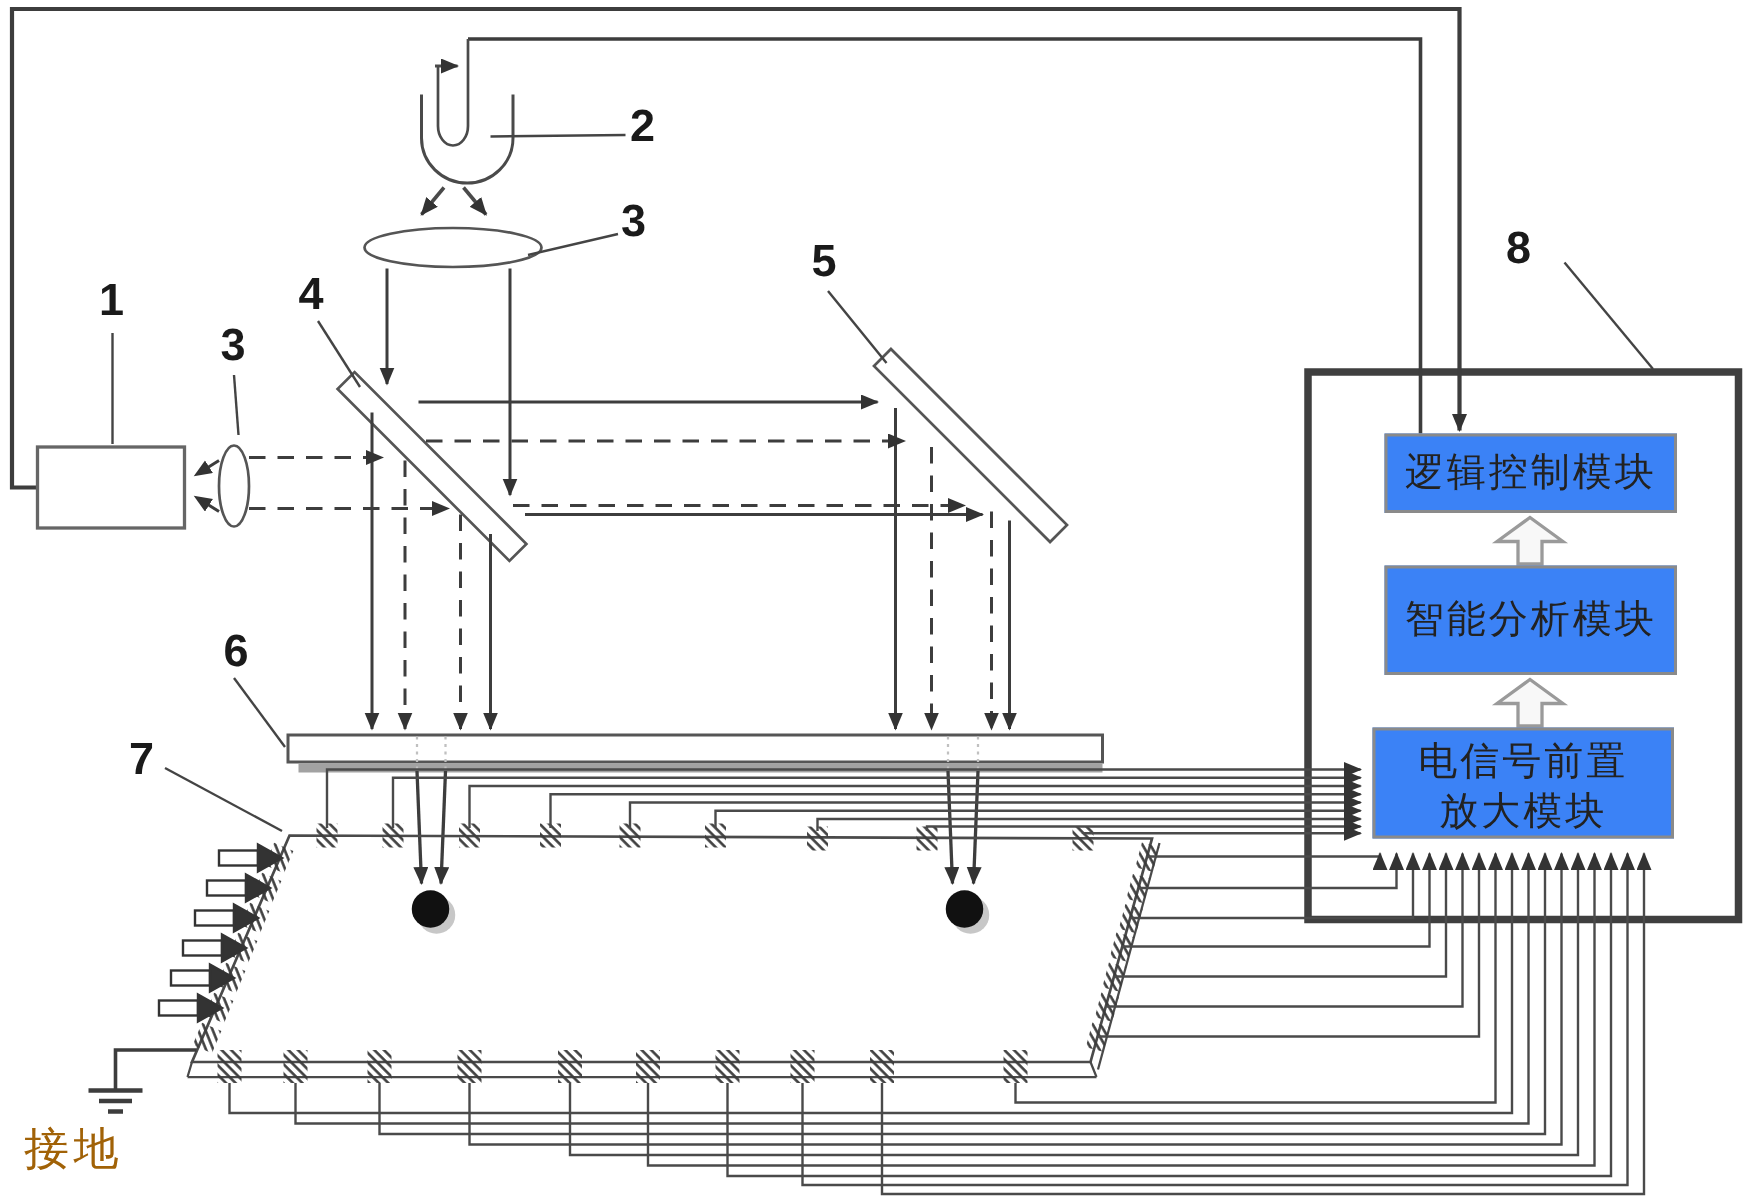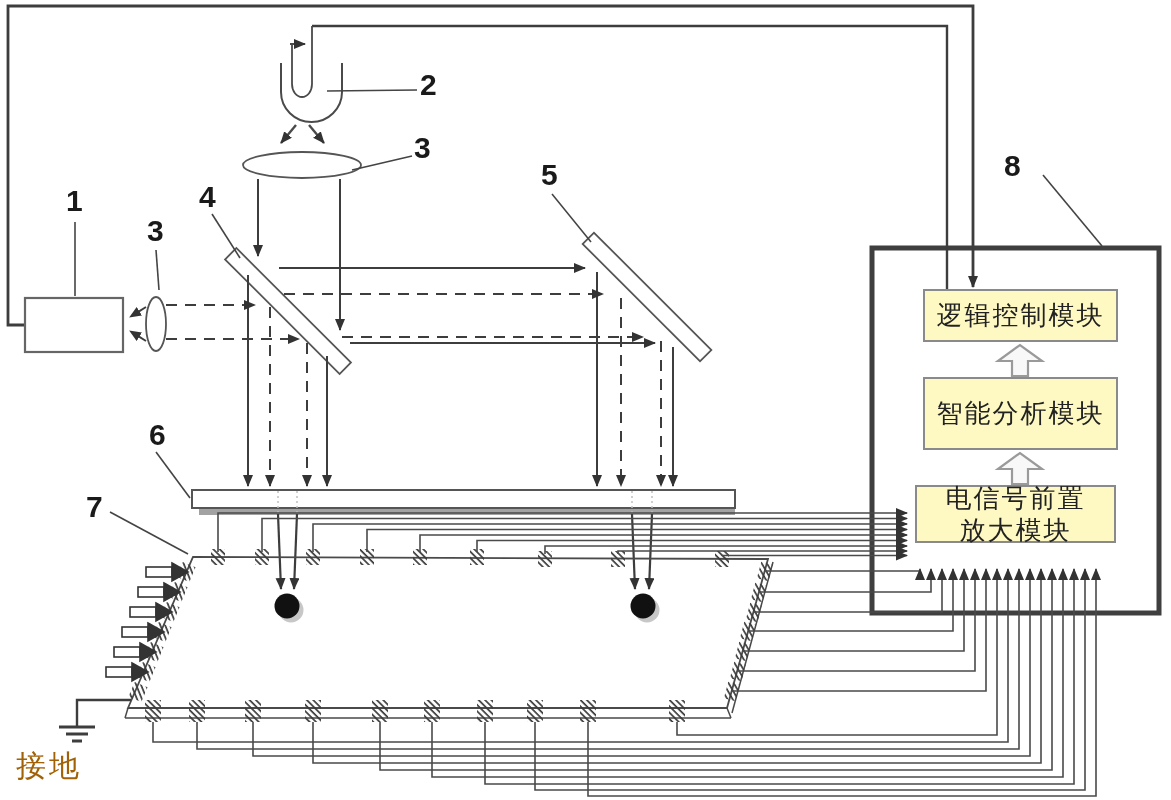--- a/index.html
+++ b/index.html
@@ -1,21 +1,21 @@
 <!DOCTYPE html>
 <html><head>
 <meta charset="utf-8">
 <style>
   html,body{margin:0;padding:0;background:#ffffff;}
   #stage{position:relative;width:1171px;height:800px;background:#ffffff;overflow:hidden;
          font-family:"Liberation Sans",sans-serif;}
   svg{position:absolute;left:0;top:0;}
   .num-label{position:absolute;font-family:"Liberation Sans",sans-serif;font-weight:bold;
              font-size:30px;color:#1a1a1a;line-height:1;}
-  .module-box{position:absolute;background:#fef9c3;border:2px solid #8a8a8a;
+  .module-box{position:absolute;background:#3b82f6;border:2px solid #8a8a8a;
               display:flex;flex-direction:column;align-items:center;justify-content:center;
               font-family:"DejaVu Serif","Liberation Serif",serif;font-size:26px;color:#222;
               letter-spacing:2px;line-height:1.25;box-sizing:border-box;}
   .ground-label{position:absolute;font-family:"DejaVu Serif","Liberation Serif",serif;
                 font-size:30px;color:#a16207;letter-spacing:3px;}
 </style>
 </head>
 <body>
 
 <div id="stage">
@@ -233,23 +233,23 @@
 <div class="num-label" style="left:199px;top:182px;">4</div>
 <div class="num-label" style="left:147px;top:216px;">3</div>
 <div class="num-label" style="left:541px;top:160px;">5</div>
 <div class="num-label" style="left:149px;top:420px;">6</div>
 <div class="num-label" style="left:86px;top:492px;">7</div>
 <div class="num-label" style="left:1004px;top:151px;">8</div>
 
 <div class="module-box" style="left:923px;top:289px;width:195px;height:53px;">
   <span>逻辑控制模块</span>
 </div>
-<div class="module-box" style="left:923px;top:377px;width:195px;height:73px;">
+<div class="module-box" style="left:923px;top:377px;width:195px;height:73px;font-family:Liberation Serif, serif;">
   <span>智能分析模块</span>
 </div>
-<div class="module-box" style="left:915px;top:485px;width:201px;height:58px;">
+<div class="module-box" style="left:915px;top:485px;width:201px;height:74px;justify-content:flex-end;">
   <span>电信号前置</span>
   <span>放大模块</span>
 </div>
 
 <div class="ground-label" style="left:16px;top:746px;">接地</div>
 
 </div>
 
 </body></html>

